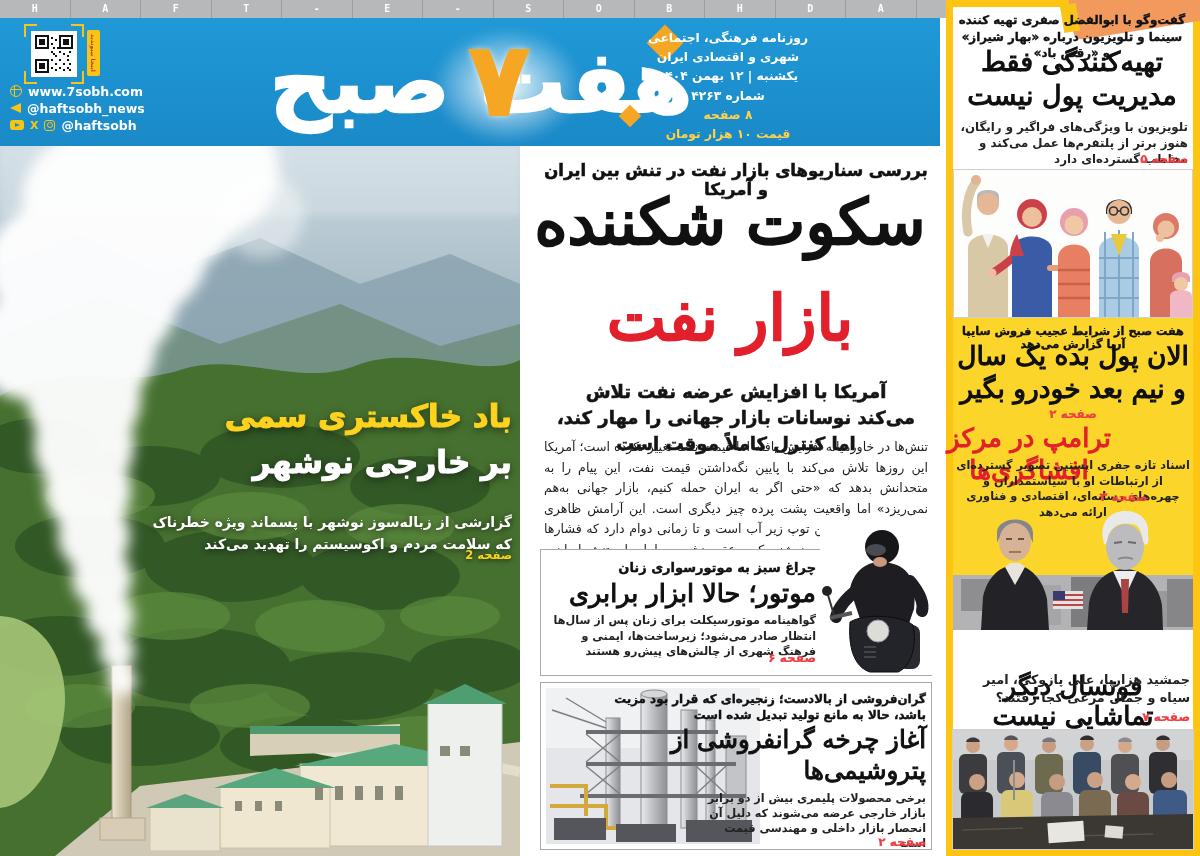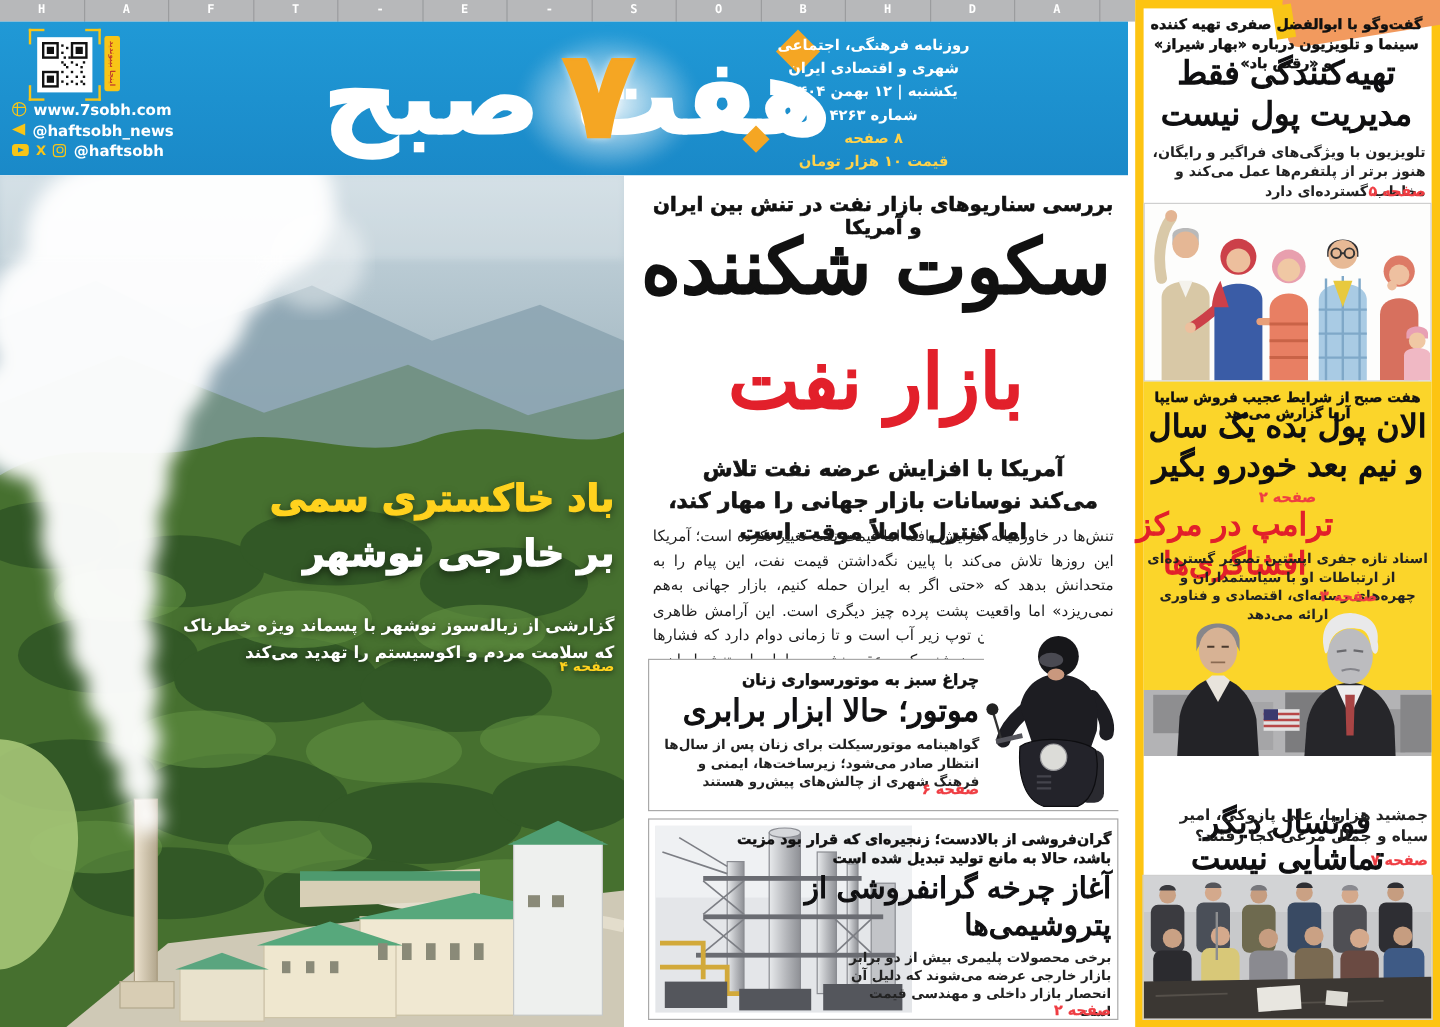--- a/index.html
+++ b/index.html
@@ -309,21 +309,21 @@
           <circle cx="28" cy="200" r="54"></circle>
       </g>
       <circle cx="262" cy="70" r="42" fill="#fff" opacity=".45" filter="url(#bl)"></circle>
       <rect x="0" y="0" width="520" height="70" fill="#fff" opacity=".22" filter="url(#bl2)"></rect>
     </svg>
   </div>
 
   <div class="abs ph-h fa" style="top:398px;color:#ffd21e">باد خاکستری سمی</div>
   <div class="abs ph-h fa" style="top:444px;color:#ffffff">بر خارجی نوشهر</div>
   <div class="abs ph-sub fa" style="top:512px">گزارشی از زباله‌سوز نوشهر با پسماند ویژه خطرناک که سلامت مردم و اکوسیستم را تهدید می‌کند</div>
-  <div class="abs ph-pg fa" style="top:548px">صفحه ۴</div>
+  <div class="abs ph-pg fa" style="top:548px">صفحه 2</div>
 
   <div class="abs m-kick fa c heavy">بررسی سناریوهای بازار نفت در تنش بین ایران و آمریکا</div>
   <div class="abs m-h1 fa c xheavy">سکوت شکننده</div>
   <div class="abs m-h2 fa c xheavy">بازار نفت</div>
   <div class="abs m-sub fa c heavy">آمریکا با افزایش عرضه نفت تلاش می‌کند نوسانات بازار جهانی را مهار کند، اما کنترل کاملاً موقت است</div>
   <div class="abs m-body fa">تنش‌ها در خاورمیانه افزایش یافته اما قیمت نفت تغییر نکرده است؛ آمریکا این روزها تلاش می‌کند با پایین نگه‌داشتن قیمت نفت، این پیام را به متحدانش بدهد که «حتی اگر به ایران حمله کنیم، بازار جهانی به‌هم نمی‌ریزد» اما واقعیت پشت پرده چیز دیگری است. این آرامش ظاهری بیشتر شبیه نگه‌داشتن توپ زیر آب است و تا زمانی دوام دارد که فشارها بالا نرود. قیمت نفت روز شنبه کمی عقب نشست، اما سایه تنش ایران و آمریکا همچنان روی بازار سنگینی می‌کند...</div>
   <div class="abs m-pg fa pg">صفحه ۲</div>
 
   <div class="abs story-box box1"></div>
   <div class="abs" style="left:820px;top:517px;width:114px;height:158px">

